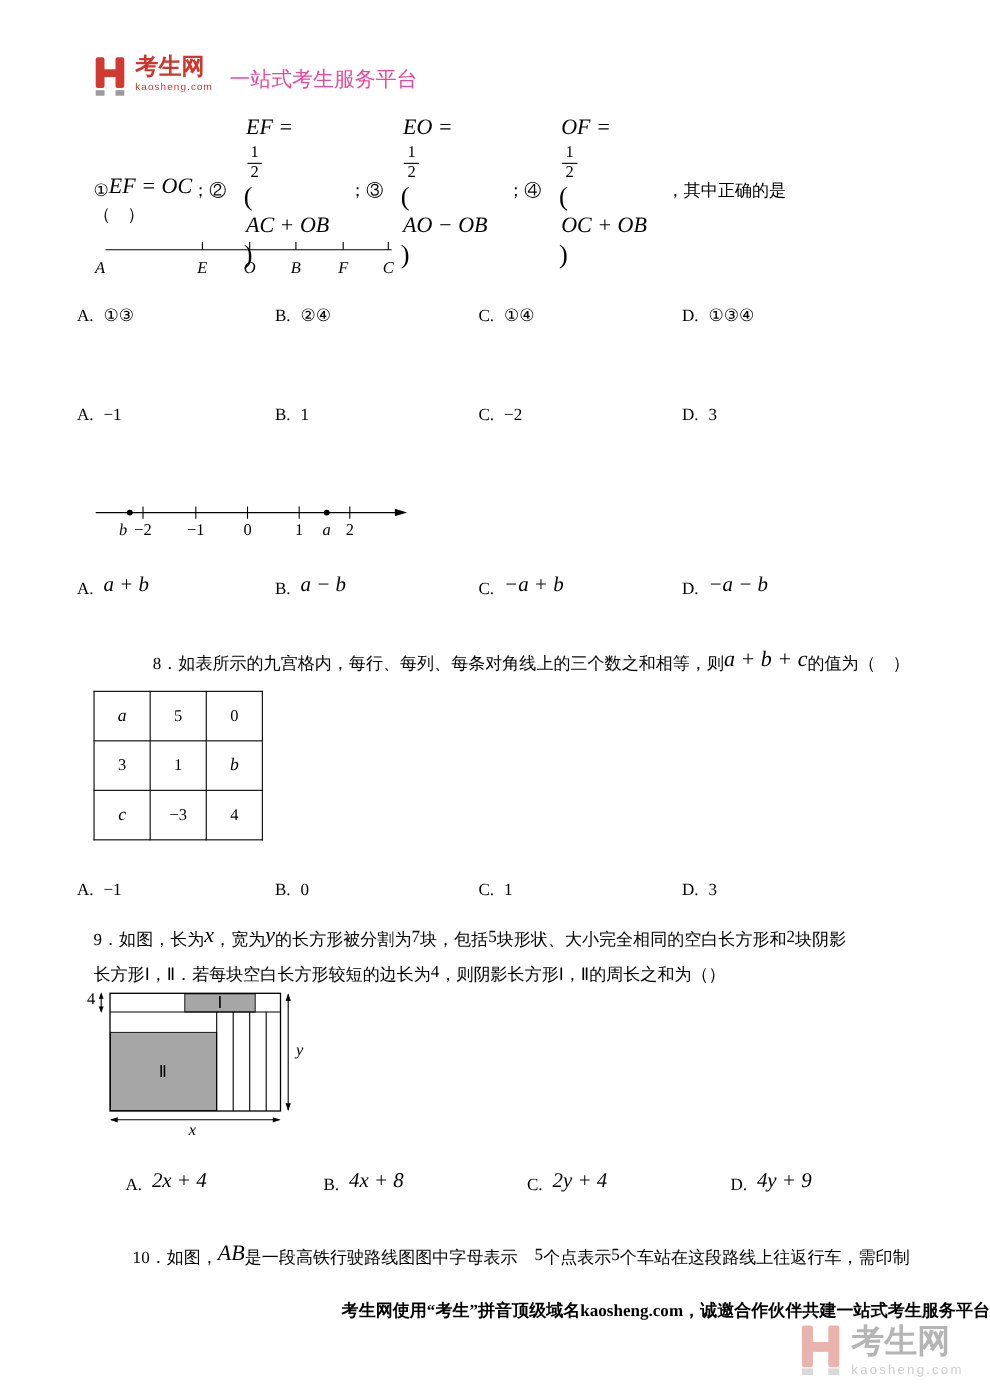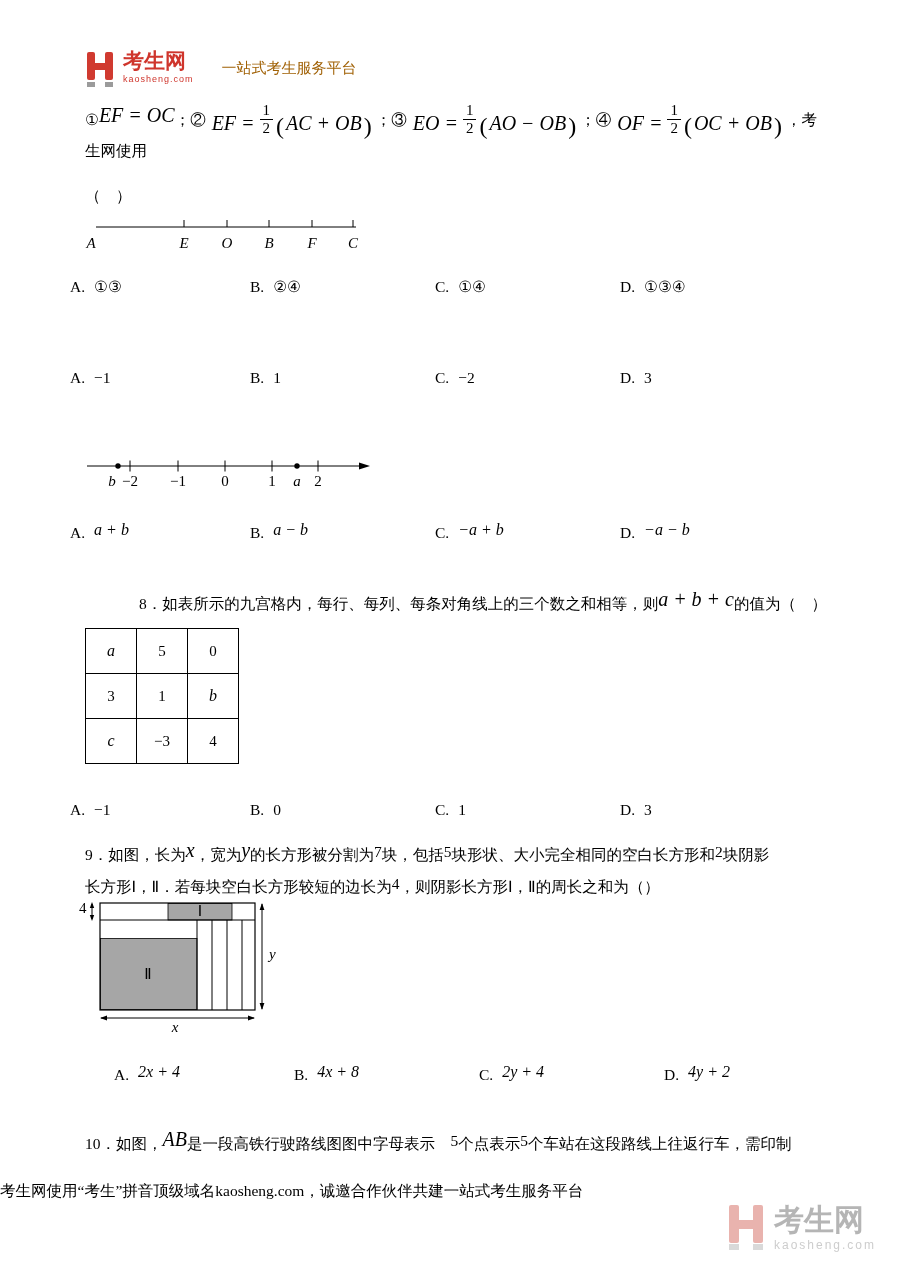--- a/index.html
+++ b/index.html
@@ -11,58 +11,58 @@
   .logo { position:absolute; left:85px; top:50px; display:flex; align-items:flex-start; }
   .logo-icon { position:relative; width:30px; height:40px; margin-right:8px; }
   .lbar { position:absolute; top:2px; left:2px; width:8px; height:28px; background:#d03a30; border-radius:2px; }
   .lbar.r { left:auto; right:2px; }
   .lcross { position:absolute; top:13px; left:8px; width:14px; height:7px; background:#d03a30; }
   .lfoot { position:absolute; bottom:3px; left:2px; width:8px; height:5px; background:#9b9b9b; }
   .lfoot.r { left:auto; right:2px; }
   .brand { display:flex; flex-direction:column; }
   .brand-cn { font-family:"Liberation Sans", sans-serif; font-weight:bold; font-size:21px; color:#cf352c; line-height:1.05; }
   .brand-domain { font-family:"Liberation Sans", sans-serif; font-size:9px; color:#cf352c; letter-spacing:1px; margin-top:2px; }
-  .tagline { font-family:"Liberation Sans", sans-serif; font-size:15px; color:#a16207; margin-left:28px; margin-top:9px; }
+  .tagline { font-family:"Liberation Sans", sans-serif; font-size:19px; color:#ec4899; margin-left:15px; margin-top:9px; }
 
   
   .qtext { position:absolute; left:85px; font-size:15.5px; width:742px; line-height:1.45; }
   .mi { font-style:italic; font-size:20px; }
   .rz { position:relative; top:-3px; }
   .rz2 { position:relative; top:-5px; }
 
   
-  .eq { display:inline-flex; align-items:flex-end; vertical-align:middle; margin:0 4px; position:relative; top:-2px; }
+  .eq { display:inline-flex; align-items:flex-start; vertical-align:middle; margin:0 16px; position:relative; top:-2px;flex-direction:column; }
   .eq .mi { margin:0 2px; }
   .frac { display:inline-flex; flex-direction:column; text-align:center; line-height:1.15;
           font-size:15px; margin:0 3px; }
   .fnum { display:block; border-bottom:1px solid #000; padding:0 3px; }
   .fden { display:block; }
   .bigp { font-size:24px; line-height:1; font-weight:400; }
 
   
   .opts { position:absolute; left:70px; display:grid; grid-template-columns:180px 185px 185px auto;
           width:742px; font-size:15.5px; }
   .opt { white-space:nowrap; }
   .ov { margin-left:9px; }
-  .ov.m { font-style:italic; font-size:16px; position:relative; top:-3px; }
+  .ov.m { font-style:italic; font-size:19px; position:relative; top:-3px; }
 
   
   .ntable { position:absolute; left:85px; top:628px; border-collapse:collapse; }
   .ntable td { width:51px; height:45px; border:1px solid #000; text-align:center;
                font-size:15px; padding:0; }
   .ntable td.it { font-style:italic; font-size:16px; }
 
   
   .fig { position:absolute; }
   .fig text { font-family:"Liberation Serif", serif; font-size:15px; fill:#000; }
   .fig text.sit { font-style:italic; }
   .fig line, .fig rect { stroke:#000; }
 
   
-  .footer { position:absolute; left:0; right:0; top:1181px; text-align:left; font-size:15.5px; }
+  .footer { position:absolute; left:0; right:0; top:1181px; text-align:right; font-size:15.5px;font-weight:bold; }
 
   
   .watermark { position:absolute; right:24px; top:1202px; display:flex; align-items:center; }
   .wm-icon { position:relative; width:40px; height:52px; margin-right:8px; }
   .wbar { position:absolute; top:3px; left:3px; width:10px; height:38px; background:#e9b3ae; border-radius:2px; }
   .wbar.r { left:auto; right:3px; }
   .wcross { position:absolute; top:18px; left:10px; width:20px; height:9px; background:#e9b3ae; }
   .wfoot { position:absolute; bottom:4px; left:3px; width:10px; height:6px; background:#d9d9d9; }
   .wfoot.r { left:auto; right:3px; }
   .wm-cn { font-family:"Liberation Sans", sans-serif; font-weight:bold; font-size:30px; color:#b5b5b5; line-height:1.05; }
@@ -109,21 +109,21 @@
         <span class="bigp">)</span>
       </span><span>；</span><span>④</span><span class="eq">
         <span class="mi">OF =</span>
         <span class="frac">
           <span class="fnum">1</span>
           <span class="fden">2</span>
         </span>
         <span class="bigp">(</span>
         <span class="mi">OC + OB</span>
         <span class="bigp">)</span>
-      </span><span>，考生网使用</span>
+      </span><span>，其中正确的是</span>
   </div>
 
   <div class="qtext" style="top:185px;">（　）</div>
 
   <svg class="fig" style="left:85px; top:218px;" width="285" height="34">
     <line x1="11" y1="9" x2="271" y2="9" stroke-width="1"></line>
     <g>
       <line x1="99" y1="2" x2="99" y2="9"></line>
       <line x1="142" y1="2" x2="142" y2="9"></line>
       <line x1="184" y1="2" x2="184" y2="9"></line>
@@ -242,24 +242,24 @@
     <line x1="26" y1="122" x2="179" y2="122" stroke-width="1"></line>
     <polygon points="25,122 32,119.6 32,124.4" fill="#000"></polygon>
     <polygon points="180,122 173,119.6 173,124.4" fill="#000"></polygon>
     <text class="sit" x="100" y="136" text-anchor="middle" font-size="14">x</text>
   </svg>
 
   <div class="opts" style="top:1066px;margin-left:44px;">
     <div class="opt"><span class="ol">A.</span><span class="ov m">2x + 4</span></div>
     <div class="opt"><span class="ol">B.</span><span class="ov m">4x + 8</span></div>
     <div class="opt"><span class="ol">C.</span><span class="ov m">2y + 4</span></div>
-    <div class="opt"><span class="ol">D.</span><span class="ov m">4y + 2</span></div>
-  </div>
-
-  <div class="qtext" style="top:1128px;">
+    <div class="opt"><span class="ol">D.</span><span class="ov m">4y + 9</span></div>
+  </div>
+
+  <div class="qtext" style="top:1128px;text-align:right;">
     <span>10．如图，</span><span class="mi rz">AB</span><span>是一段高铁行驶路线图图中字母表示　</span><span class="rz">5</span><span>个点表示</span><span class="rz">5</span><span>个车站在这段路线上往返行车，需印制</span>
   </div>
 
   <div class="footer">考生网使用“考生”拼音顶级域名kaosheng.com，诚邀合作伙伴共建一站式考生服务平台</div>
 
   <div class="watermark">
     <div class="wm-icon">
       <span class="wbar"></span>
       <span class="wbar r"></span>
       <span class="wcross"></span>

